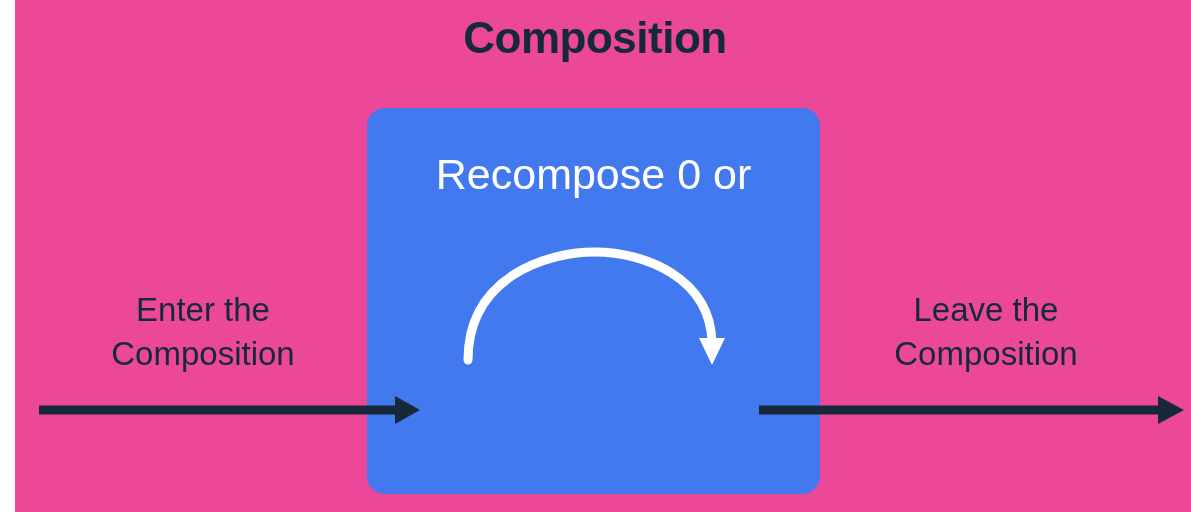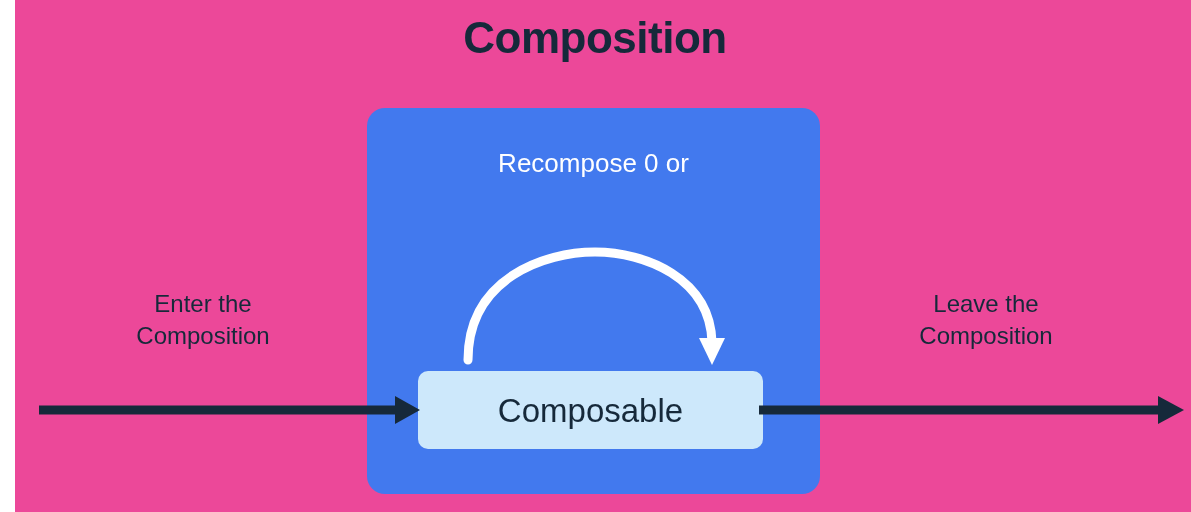--- a/index.html
+++ b/index.html
@@ -45,21 +45,21 @@
     border-radius: 18px;
   }
 
   
   .recompose-label {
     position: absolute;
     left: 352px;
     top: 146px;
     width: 453px;
     text-align: center;
-    font-size: 26px;
+    font-size: 43px;
     color: #ffffff;
     line-height: 1.34;
   }
   .recompose-label .line {
     display: block;
   }
 
   
   .loop-arrow {
     position: absolute;
@@ -95,21 +95,21 @@
     height: 48px;
   }
   .flow-arrow.enter { left: 24px;  width: 382px; }
   .flow-arrow.leave { left: 744px; width: 426px; }
 
   
   .side-caption {
     position: absolute;
     top: 288px;
     text-align: center;
-    font-size: 24px;
+    font-size: 33px;
     color: #16293a;
     line-height: 1.32;
   }
   .side-caption .line { display: block; }
   .side-caption.enter-caption { left: 45px;  width: 286px; }
   .side-caption.leave-caption { left: 828px; width: 286px; text-align: center; }
 </style>
 </head>
 <body>
 
@@ -121,23 +121,20 @@
 
   <div class="recompose-label">
     <span class="line">Recompose 0 or</span>
   </div>
 
   <svg class="loop-arrow" viewBox="0 0 300 132">
     <path d="M 23 122 C 23 40, 100 14, 150 14 C 200 14, 265 40, 267 104" fill="none" stroke="#ffffff" stroke-width="9" stroke-linecap="round"></path>
     <polygon points="254,100 280,100 267,127" fill="#ffffff"></polygon>
   </svg>
 
-  <div class="composable-node">
-    <span class="node-label">Composable</span>
-  </div>
 
   <svg class="flow-arrow enter" viewBox="0 0 382 48" preserveAspectRatio="none">
     <line x1="0" y1="24" x2="362" y2="24" stroke="#16293a" stroke-width="9"></line>
     <polygon points="356,10 356,38 381,24" fill="#16293a"></polygon>
   </svg>
 
   <svg class="flow-arrow leave" viewBox="0 0 426 48" preserveAspectRatio="none">
     <line x1="0" y1="24" x2="405" y2="24" stroke="#16293a" stroke-width="9"></line>
     <polygon points="399,10 399,38 425,24" fill="#16293a"></polygon>
   </svg>

